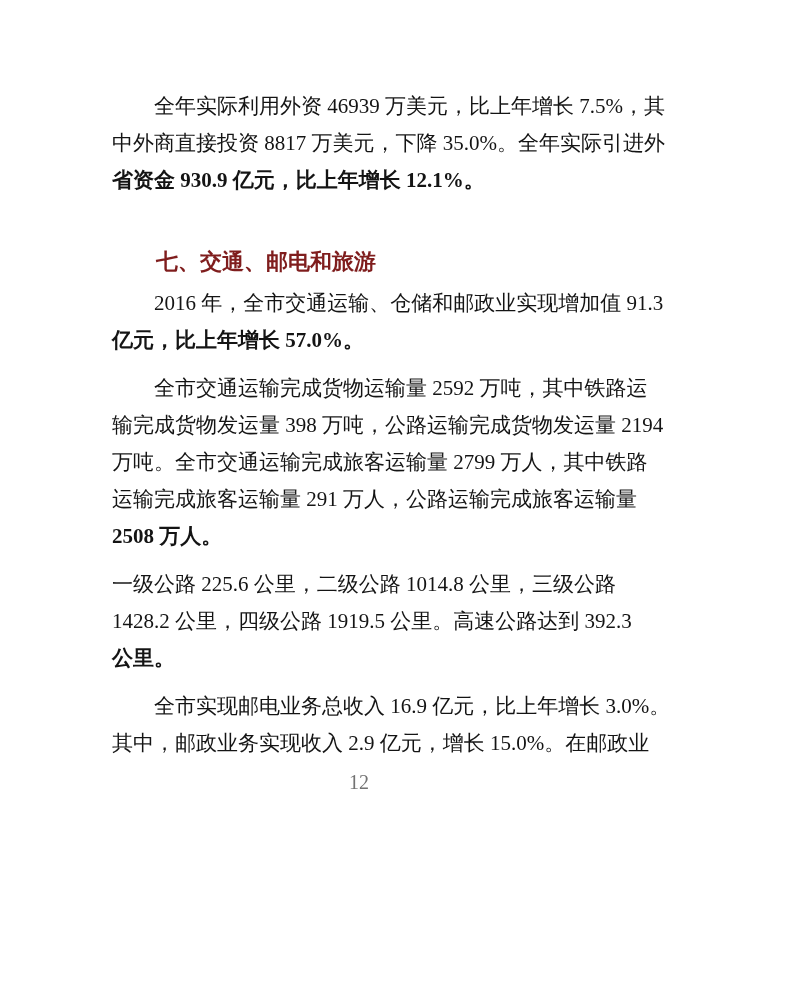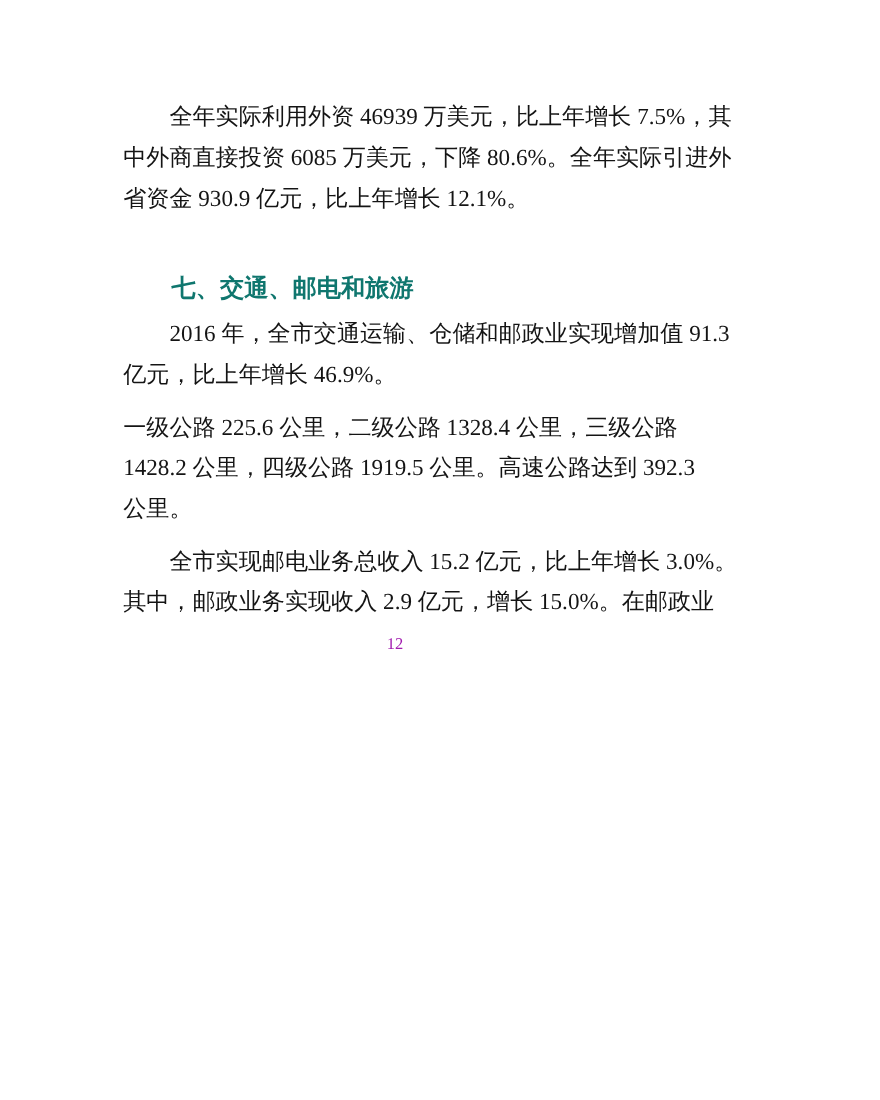--- a/index.html
+++ b/index.html
@@ -26,64 +26,72 @@
     line-height: 37px;
     text-align: justify;
     text-align-last: justify;
     white-space: nowrap;
   }
   .line.first {
     text-indent: 2em;
   }
   .line.last {
     text-align-last: left;
+    font-weight: bold;
   }
   .heading {
     font-family: "Liberation Sans", "DejaVu Sans", sans-serif;
     font-weight: 700;
     font-size: 22px;
     line-height: 37px;
-    color: #0f766e;
+    color: #7f1d1d;
     text-indent: 2em;
     margin: 44px 0 5px 0;
   }
   .page-number {
     margin-top: 2px;
     text-align: center;
-    font-size: 15px;
+    font-size: 20px;
     line-height: 18px;
-    color: #a21caf;
+    color: #737373;
   }
 </style>
 </head>
 <body>
 
 <div class="page">
 
   <div class="para">
     <div class="line first">全年实际利用外资 46939 万美元，比上年增长 7.5%，其</div>
-    <div class="line">中外商直接投资 6085 万美元，下降 80.6%。全年实际引进外</div>
+    <div class="line">中外商直接投资 8817 万美元，下降 35.0%。全年实际引进外</div>
     <div class="line last">省资金 930.9 亿元，比上年增长 12.1%。</div>
   </div>
 
   <h2 class="heading">七、交通、邮电和旅游</h2>
 
   <div class="para">
     <div class="line first">2016 年，全市交通运输、仓储和邮政业实现增加值 91.3</div>
-    <div class="line last">亿元，比上年增长 46.9%。</div>
+    <div class="line last">亿元，比上年增长 57.0%。</div>
   </div>
 
+  <div class="para">
+    <div class="line first">全市交通运输完成货物运输量 2592 万吨，其中铁路运</div>
+    <div class="line">输完成货物发运量 398 万吨，公路运输完成货物发运量 2194</div>
+    <div class="line">万吨。全市交通运输完成旅客运输量 2799 万人，其中铁路</div>
+    <div class="line">运输完成旅客运输量 291 万人，公路运输完成旅客运输量</div>
+    <div class="line last">2508 万人。</div>
+  </div>
 
   <div class="para">
-    <div class="line">一级公路 225.6 公里，二级公路 1328.4 公里，三级公路</div>
+    <div class="line">一级公路 225.6 公里，二级公路 1014.8 公里，三级公路</div>
     <div class="line">1428.2 公里，四级公路 1919.5 公里。高速公路达到 392.3</div>
     <div class="line last">公里。</div>
   </div>
 
 
   <div class="para">
-    <div class="line first">全市实现邮电业务总收入 15.2 亿元，比上年增长 3.0%。</div>
+    <div class="line first">全市实现邮电业务总收入 16.9 亿元，比上年增长 3.0%。</div>
     <div class="line">其中，邮政业务实现收入 2.9 亿元，增长 15.0%。在邮政业</div>
   </div>
 
   <div class="page-number">12</div>
 
 </div>
 
 </body></html>

